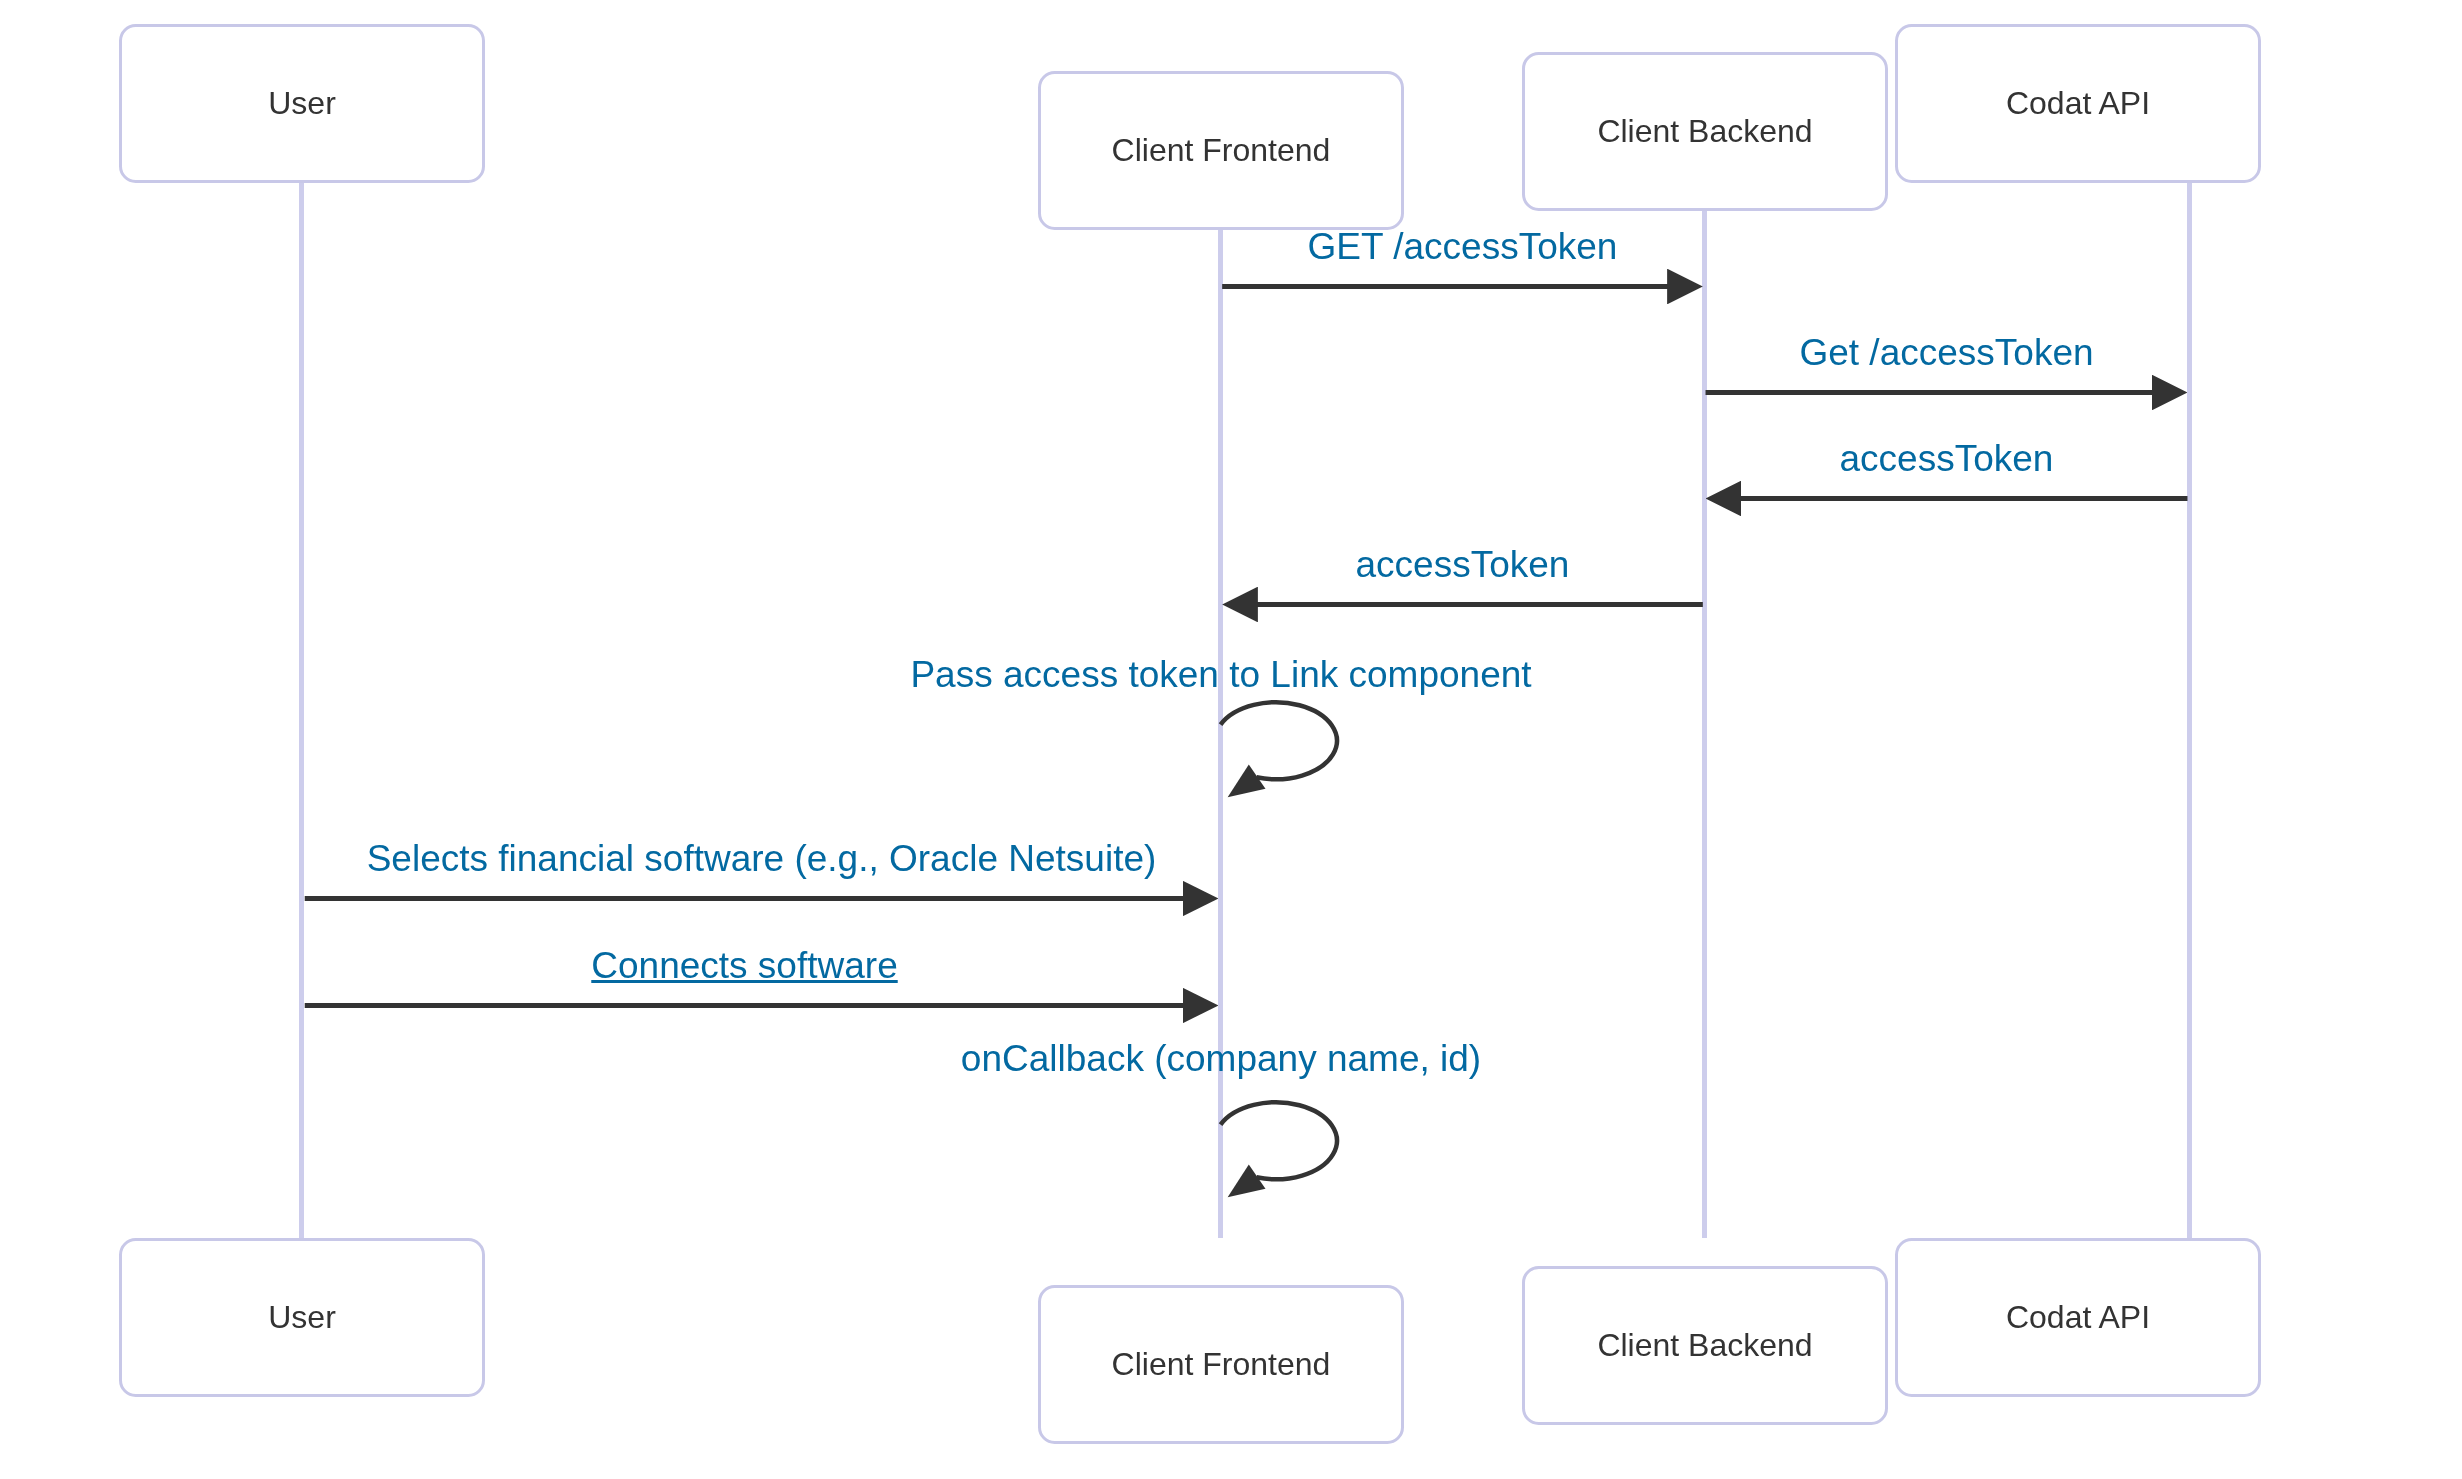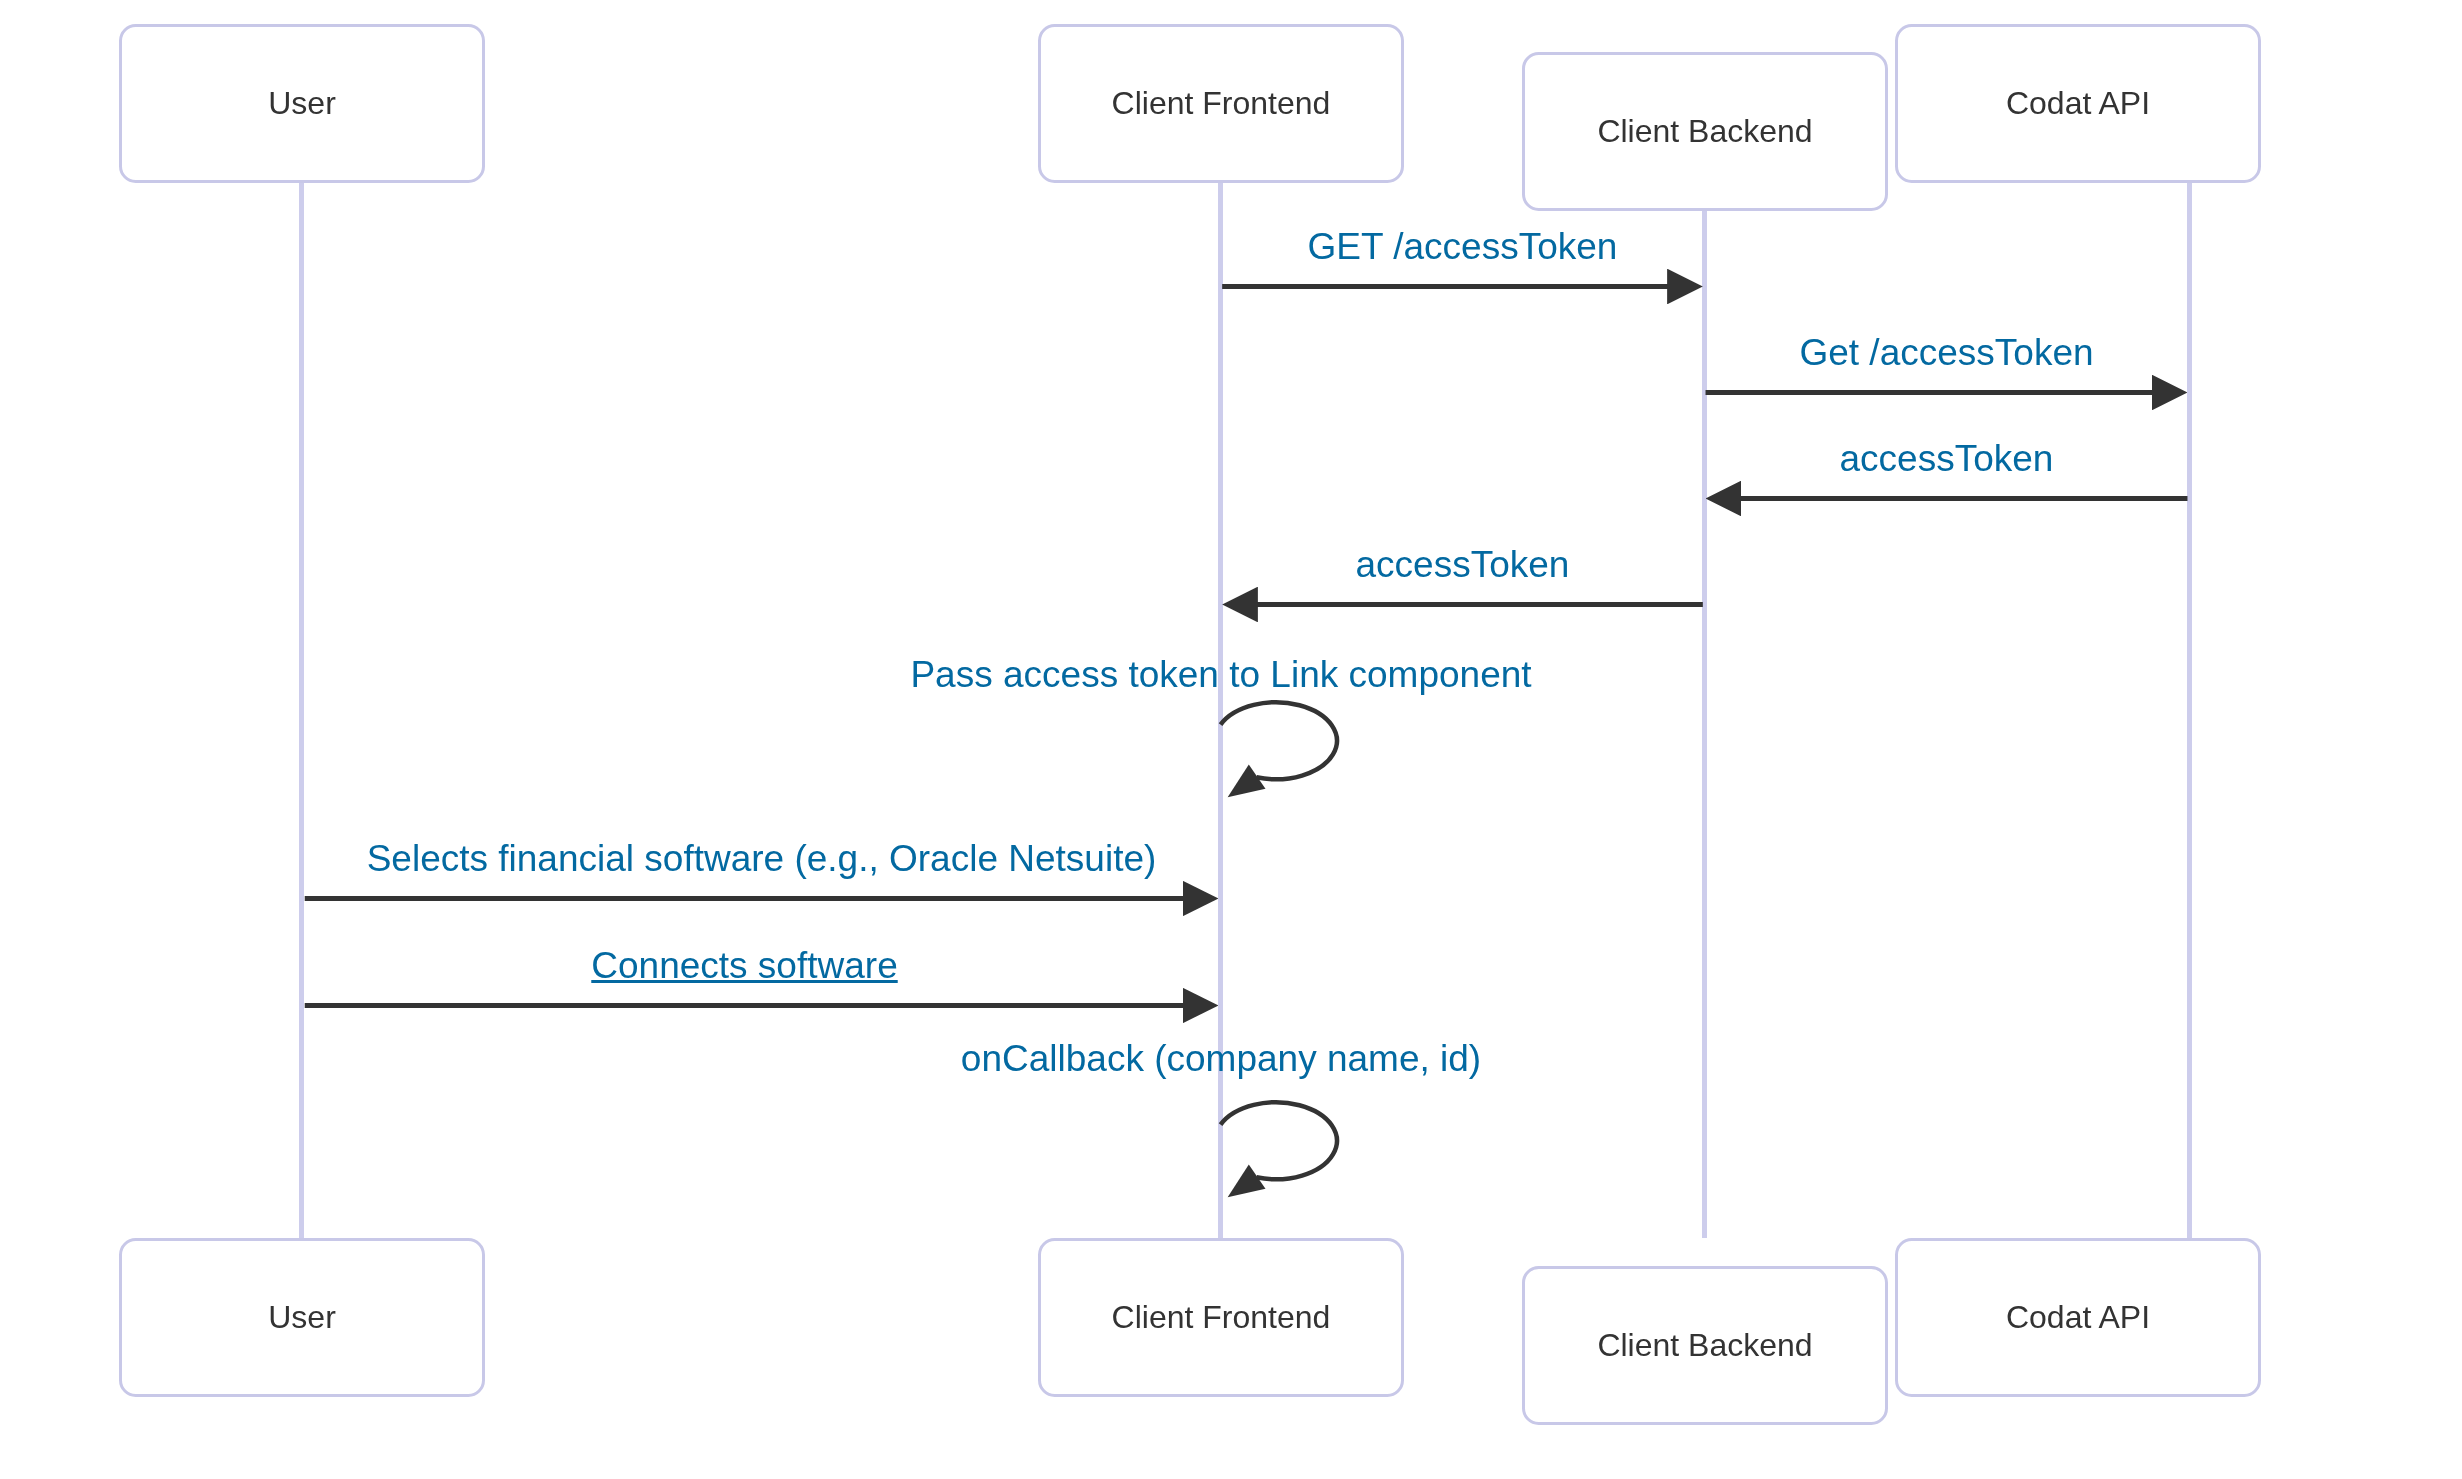--- a/index.html
+++ b/index.html
@@ -28,21 +28,21 @@
     background:#ffffff;
     border:3.8px solid #c8c8e8;
     border-radius:16.7px;
     display:flex;align-items:center;justify-content:center;
     font-size:32px;color:#333333;
     z-index:2;
   }
   .row-top{top:24px;}
   .row-bottom{top:1238px;}
   .ax-user{left:119px;}
-  .ax-frontend{left:1038px;}
+  .ax-frontend{left:1038px;margin-top:47px;}
   .ax-backend{left:1522px;margin-top:28px;}
   .ax-codat{left:1895px;}
   
   .mlabel{
     position:absolute;
     font-size:37px;color:#0369a1;
     text-align:center;
     white-space:nowrap;
     z-index:3;
   }

